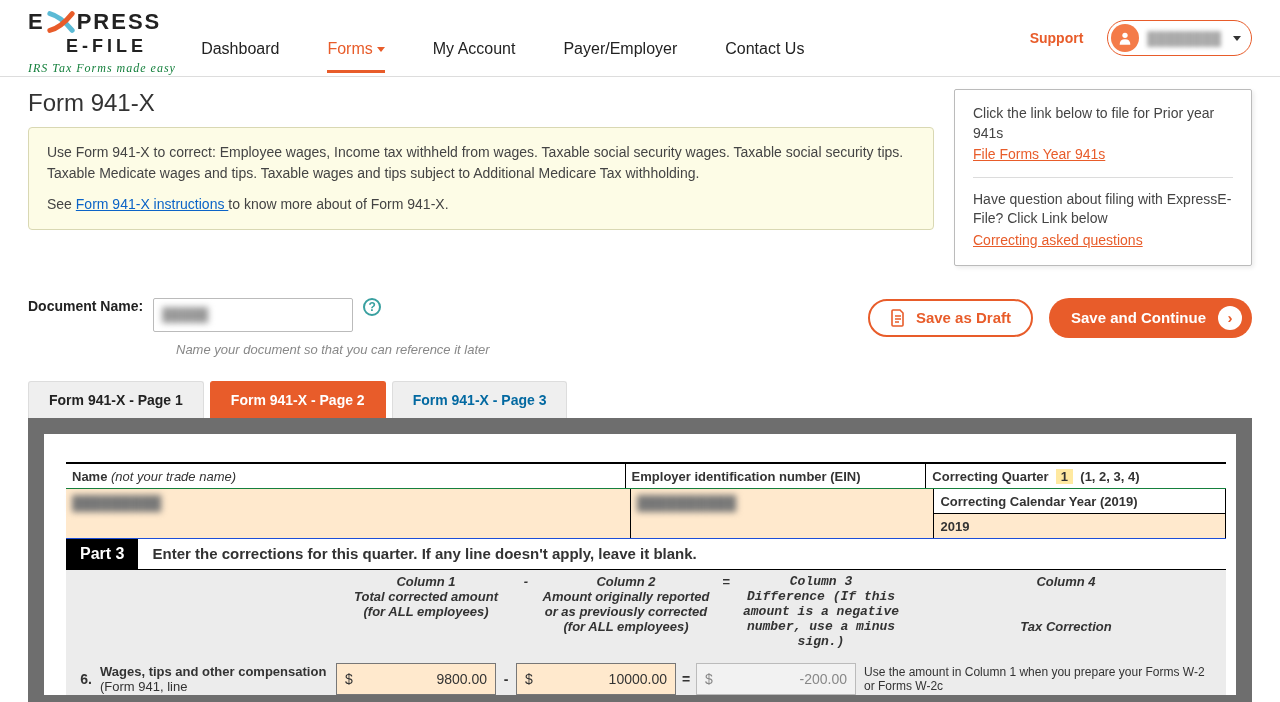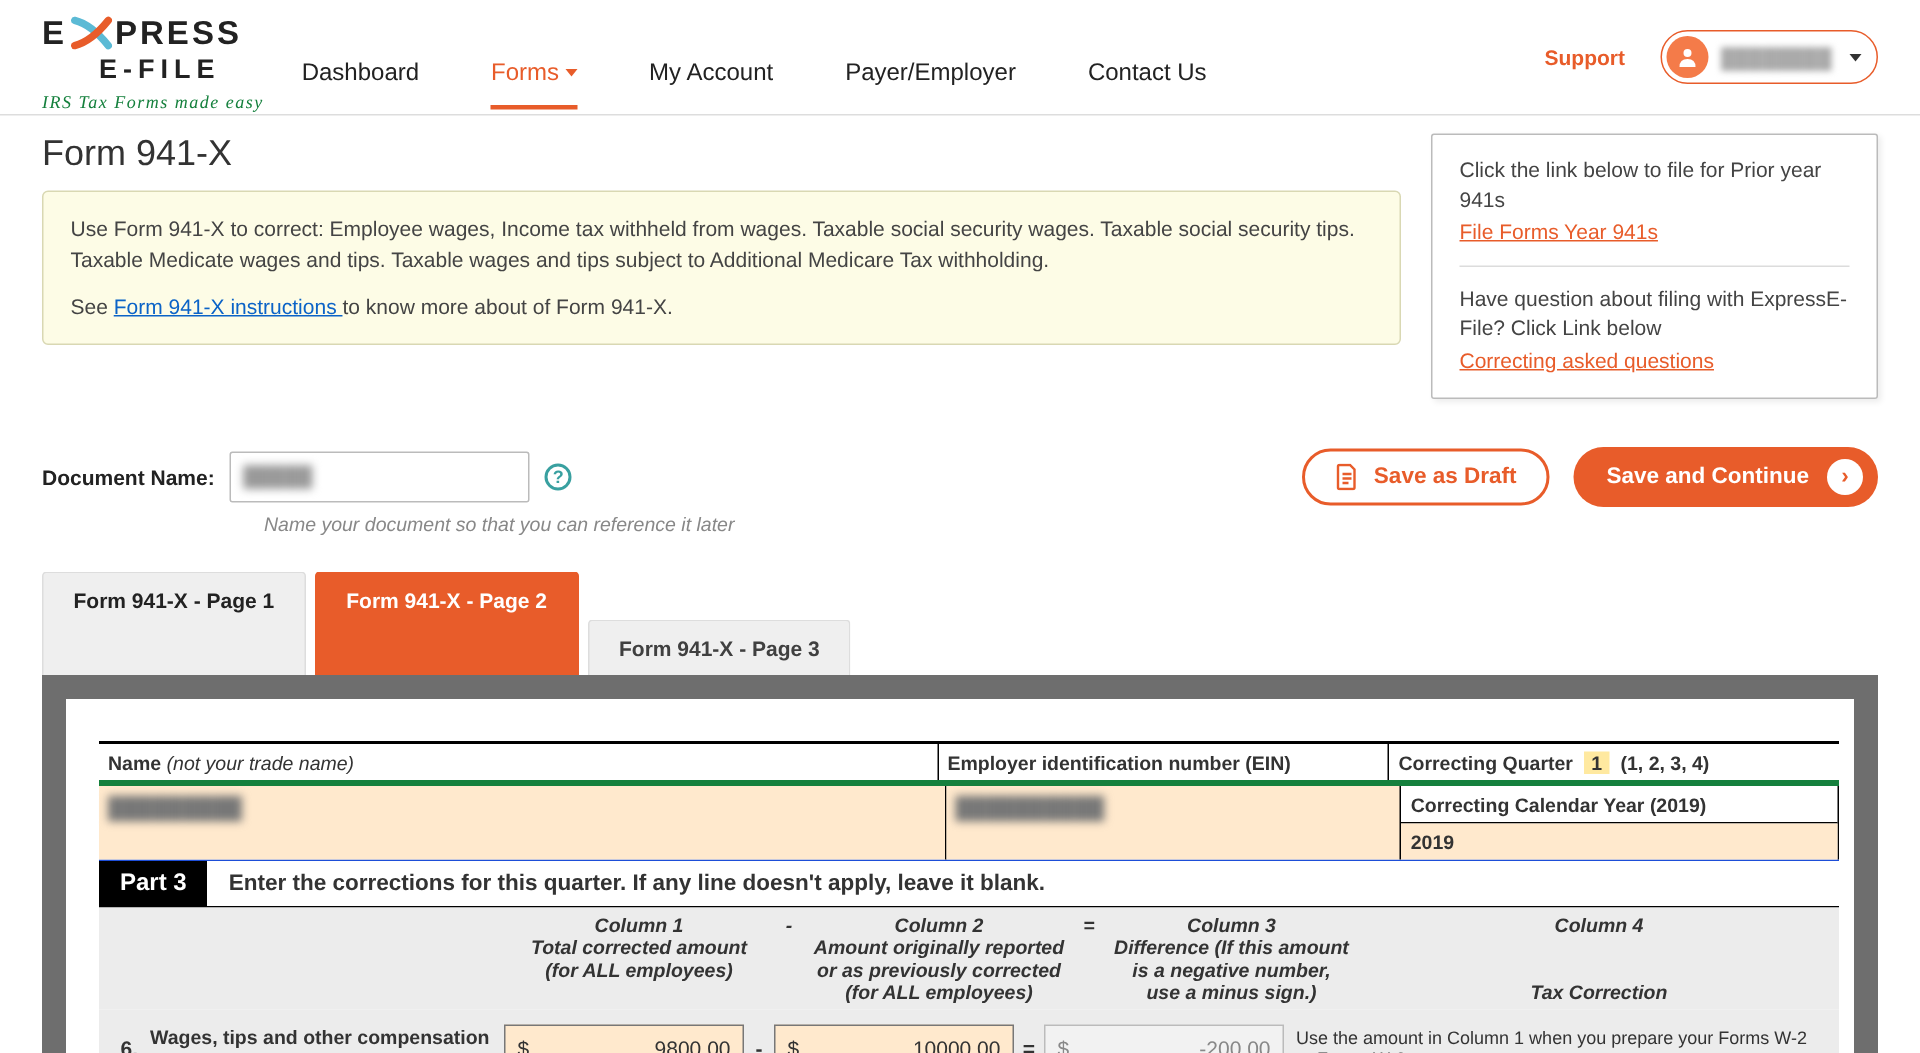--- a/index.html
+++ b/index.html
@@ -22,57 +22,57 @@
 .content { padding: 12px 28px; }
 .row1 { display: flex; gap: 20px; align-items: flex-start; }
 .left { flex: 1; }
 .title { font-size: 24px; font-weight: 500; color: #333; margin-bottom: 10px; }
 .info-box { background: #fdfce6; border: 1px solid #d9d8b3; border-radius: 4px; padding: 14px 18px; color: #444; line-height: 1.5; }
 .info-box p + p { margin-top: 10px; }
 .info-box a { color: #0b63c7; text-decoration: underline; }
 .side-box { width: 298px; border: 1px solid #bbb; border-radius: 2px; padding: 14px 18px; color: #444; line-height: 1.4; box-shadow: 2px 2px 4px rgba(0,0,0,0.08); }
 .side-box .lnk { color: #e85c2a; text-decoration: underline; display: inline-block; margin-top: 2px; }
 .side-hr { border: none; border-top: 1px solid #dcdcdc; margin: 12px 0; }
-.row2 { display: flex; align-items: center; gap: 10px; margin-top: 32px; }
+.row2 { display: flex; gap: 10px; margin-top: 32px; }
 .doc-label { font-weight: 600; color: #222; }
 .doc-input { width: 200px; height: 34px; border: 1px solid #bbb; border-radius: 2px; padding: 0 8px; }
 .doc-input .blurv { color: #999; filter: blur(3px); font-size: 13px; }
 .help-ic { width: 18px; height: 18px; border: 2px solid #39a0a0; border-radius: 50%; color: #39a0a0; font-size: 12px; font-weight: 700; display: flex; align-items: center; justify-content: center; cursor: pointer; }
 .row2-actions { margin-left: auto; display: flex; gap: 16px; align-items: center; }
 .btn-draft { border: 2px solid #e85c2a; background: #fff; color: #e85c2a; border-radius: 999px; padding: 8px 20px; font-size: 15px; font-weight: 600; display: flex; align-items: center; gap: 10px; cursor: pointer; }
 .btn-cont { background: #e85c2a; color: #fff; border: none; border-radius: 999px; padding: 8px 10px 8px 22px; font-size: 15px; font-weight: 600; display: flex; align-items: center; gap: 12px; cursor: pointer; }
 .btn-cont .ar { width: 24px; height: 24px; border-radius: 50%; background: #fff; color: #e85c2a; display: flex; align-items: center; justify-content: center; font-weight: 900; }
 .hint { color: #888; font-style: italic; font-size: 13px; margin-left: 148px; margin-top: 4px; }
 .tabs { display: flex; gap: 6px; margin-top: 24px; }
 .tab { background: #efefef; color: #222; padding: 10px 20px; font-weight: 700; font-size: 14px; border: 1px solid #ddd; border-bottom: none; border-radius: 3px 3px 0 0; cursor: pointer; }
 .tab.active { background: #e85c2a; color: #fff; border-color: #e85c2a; }
-.tab.disabled { color: #404040; margin-top: 32px; }
+.tab.disabled { color: #0369a1; }
 .form-wrap { background: #6e6e6e; padding: 16px; }
 .form-inner { background: #fff; padding: 28px 10px 0 22px; }
 .hd-row { display: flex; border-top: 2px solid #000; }
 .hd-cell { padding: 4px 6px; border-right: 1px solid #000; }
 .hd-name { flex: 1.9; }
 .hd-ein { flex: 1; }
 .hd-q { flex: 1; border-right: none; }
 .hd-lbl { font-weight: 700; font-size: 13px; }
 .hd-lbl .ital { font-style: italic; font-weight: 400; }
 .hl { background: #ffe9cd; }
-.val-row { display: flex; border-top: 4px solid #15803d; }
+.val-row { display: flex; border-top: 1px solid #15803d; }
 .val-cell { padding: 6px 6px 10px 6px; border-right: 1px solid #000; }
 .blurv { color: #777; filter: blur(3px); }
 .qnum { background: #ffe9a0; padding: 0 5px; font-weight: 700; }
 .part-row { display: flex; align-items: center; background: #fff; border-top: 1px solid #1d4ed8; border-bottom: 1px solid #000; }
 .part-badge { background: #000; color: #fff; font-weight: 700; padding: 6px 14px; font-size: 16px; }
 .part-text { padding: 6px 14px; font-weight: 700; font-size: 15px; }
 .cols-row { display: flex; background: #ececec; padding: 4px 0; font-style: italic; font-weight: 700; font-size: 13px; }
 .c0 { width: 270px; padding: 0 8px; }
 .c1 { width: 180px; text-align: center; padding: 0 6px; }
 .csep { width: 20px; text-align: center; }
 .c2 { width: 180px; text-align: center; padding: 0 6px; }
-.c3 { width: 170px; text-align: center; padding: 0 6px; }
+.c3 { width: 170px; text-align: center; padding: 0 6px; font-family: Liberation Mono, monospace; }
 .c4 { flex: 1; text-align: center; padding: 0 6px; }
 .line-row { display: flex; align-items: center; padding-top: 10px; background: #ececec; }
 .ln-num { width: 34px; text-align: right; font-weight: 700; padding-right: 8px; }
 .ln-lbl { width: 236px; font-size: 13px; }
 .ln-lbl b { font-weight: 700; }
 .amt { width: 160px; height: 32px; border: 1px solid #777; display: flex; align-items: center; padding: 0 8px; font-size: 14px; }
 .amt.hl { background: #ffe9cd; }
 .amt .d { margin-right: auto; }
 .amt .v { font-weight: 500; }
 .amt.ro { background: #f2f2f2; color: #888; border-color: #bbb; }

